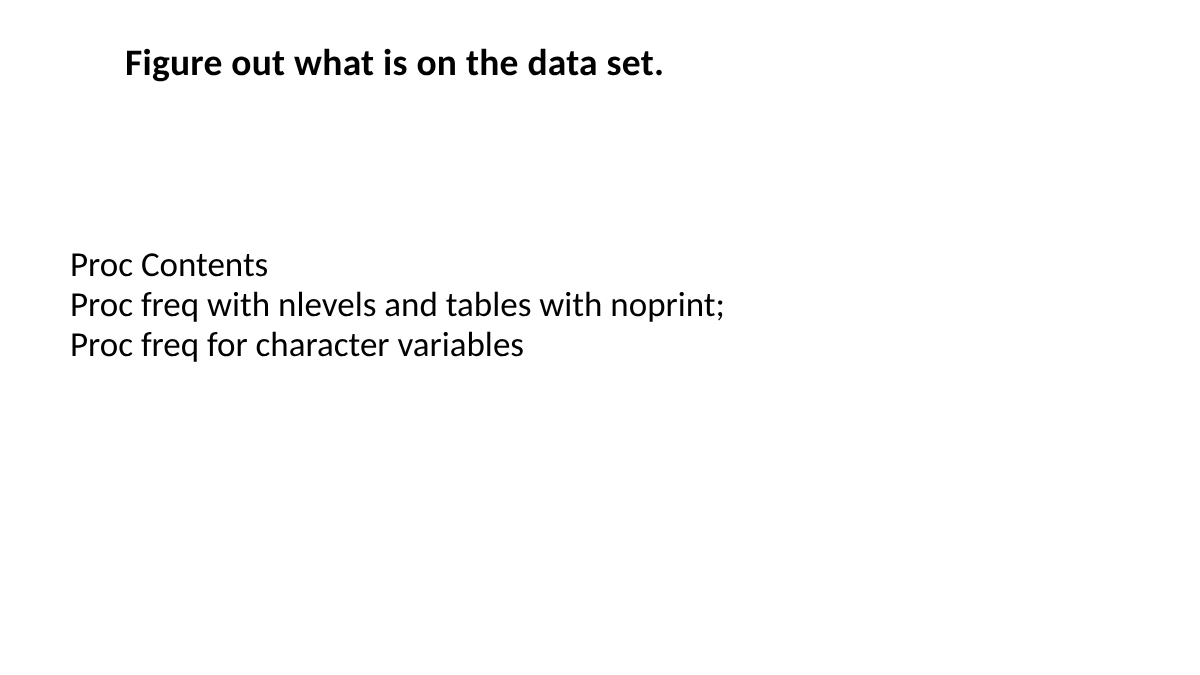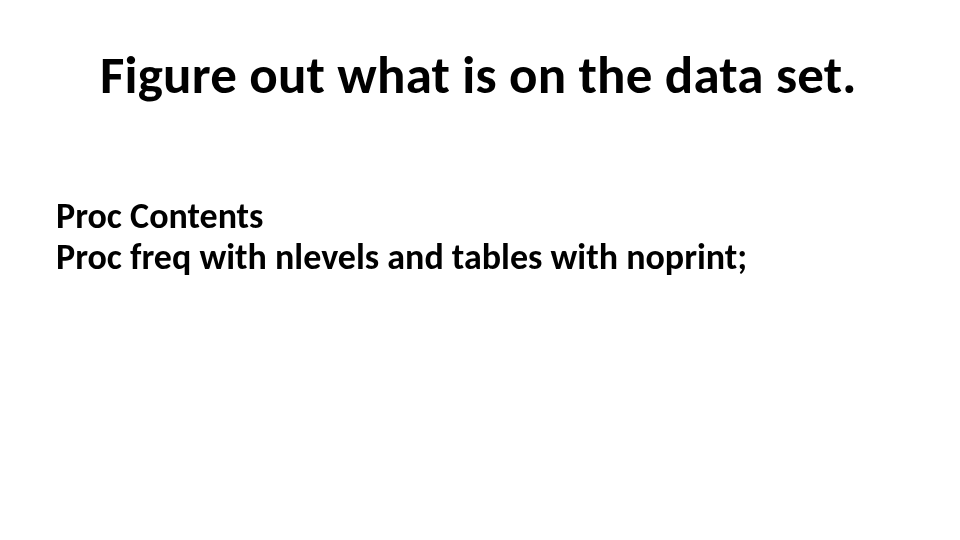--- a/index.html
+++ b/index.html
@@ -13,42 +13,43 @@
     overflow: hidden;
   }
   .slide {
     position: relative;
     width: 960px;
     height: 540px;
     box-sizing: border-box;
   }
   .title {
     position: absolute;
-    top: 46px;
+    top: 34px;
     left: 100px;
-    font-size: 53px;
+    font-size: 30px;
     font-weight: 700;
     letter-spacing: 0.2px;
     line-height: 1.1;
   }
   .body {
     position: absolute;
     top: 196px;
     left: 56px;
-    font-size: 36px;
-    font-weight: 700;
+    font-size: 28px;
+    font-weight: 400;
     line-height: 1.15;
   }
   .body p {
     margin: 0;
   }
 </style>
 </head>
 <body>
 
 <div class="slide">
   <div class="title">Figure out what is on the data set.</div>
 
   <div class="body">
     <p>Proc Contents</p>
     <p>Proc freq with nlevels and tables with noprint;</p>
+    <p>Proc freq for character variables</p>
   </div>
 </div>
 
 </body></html>

